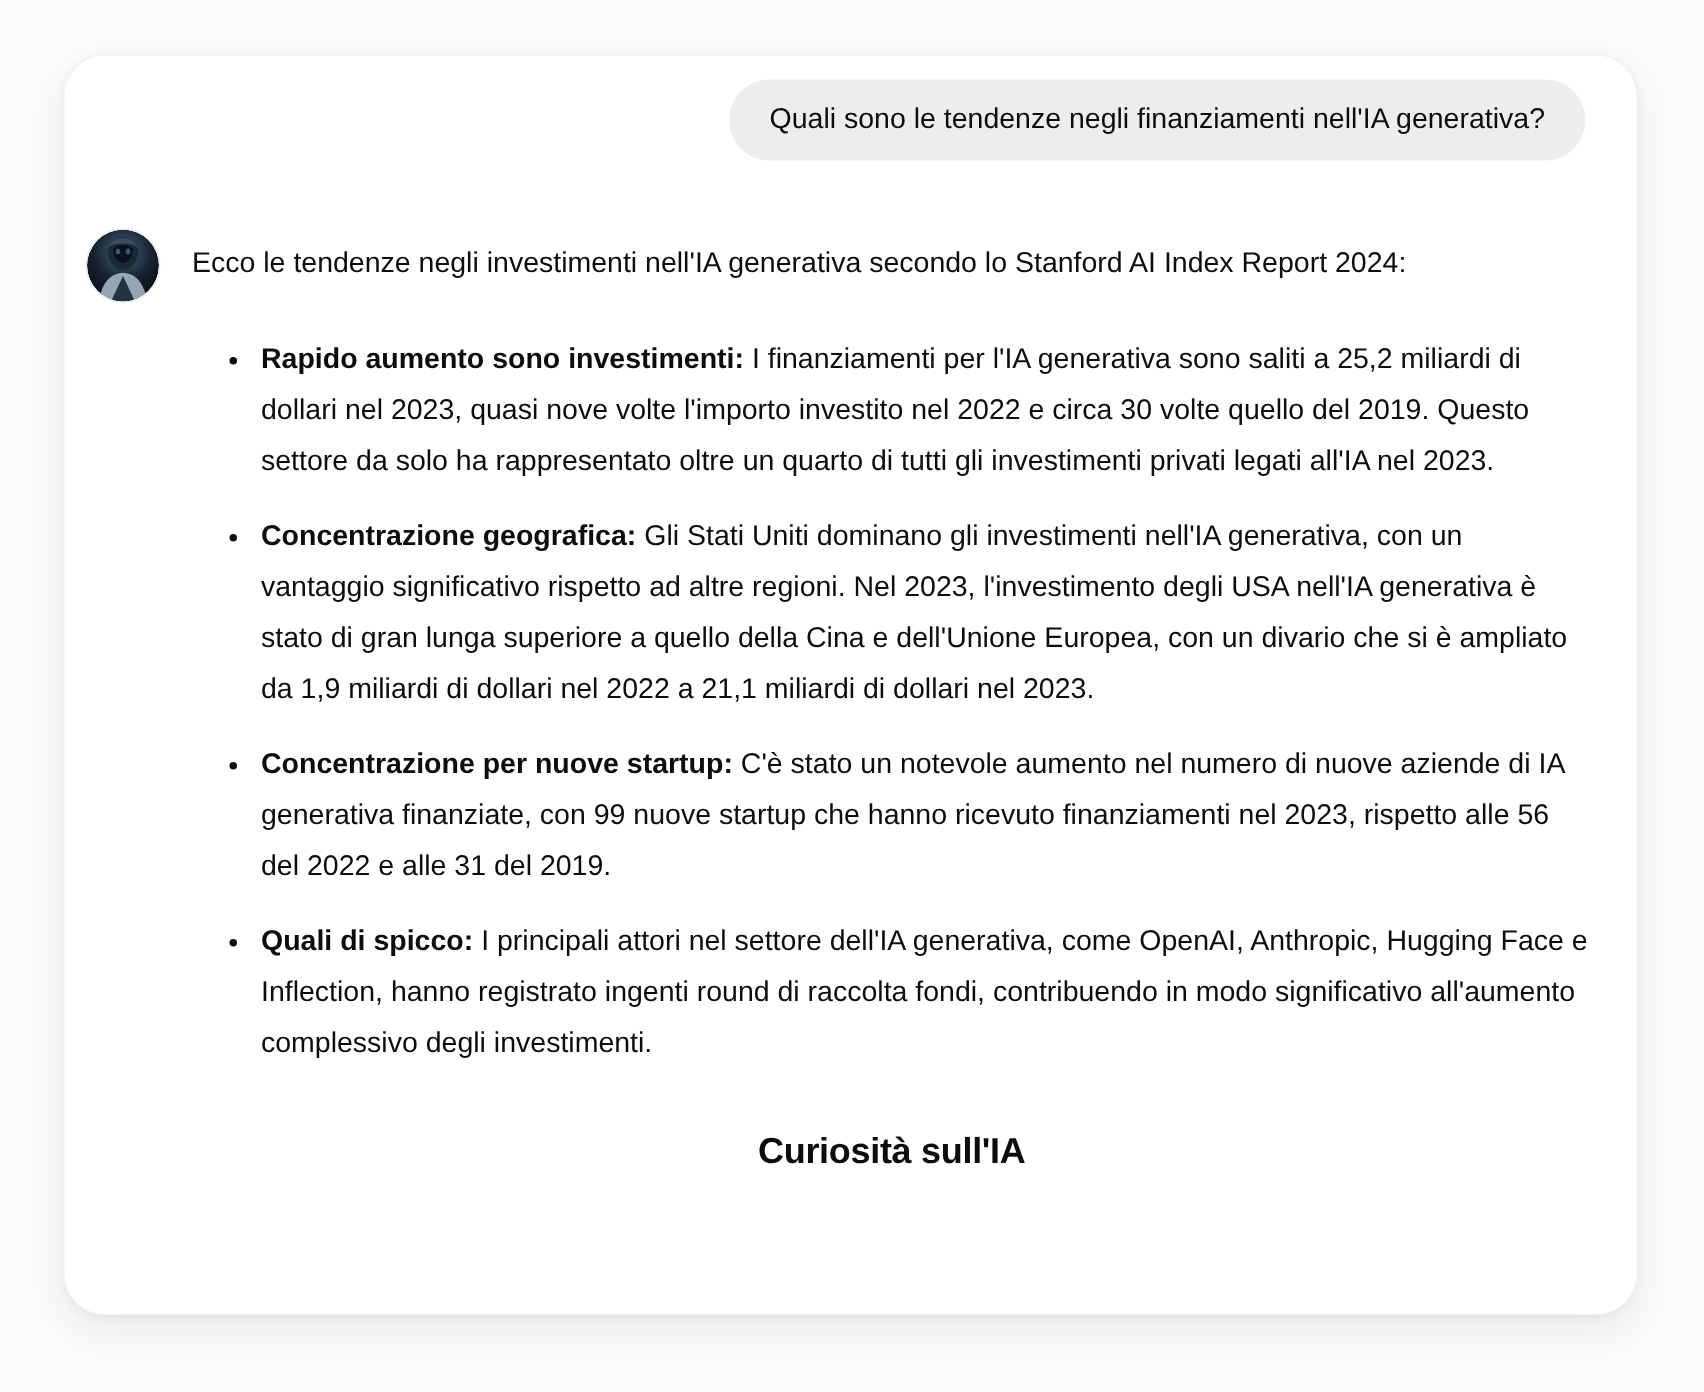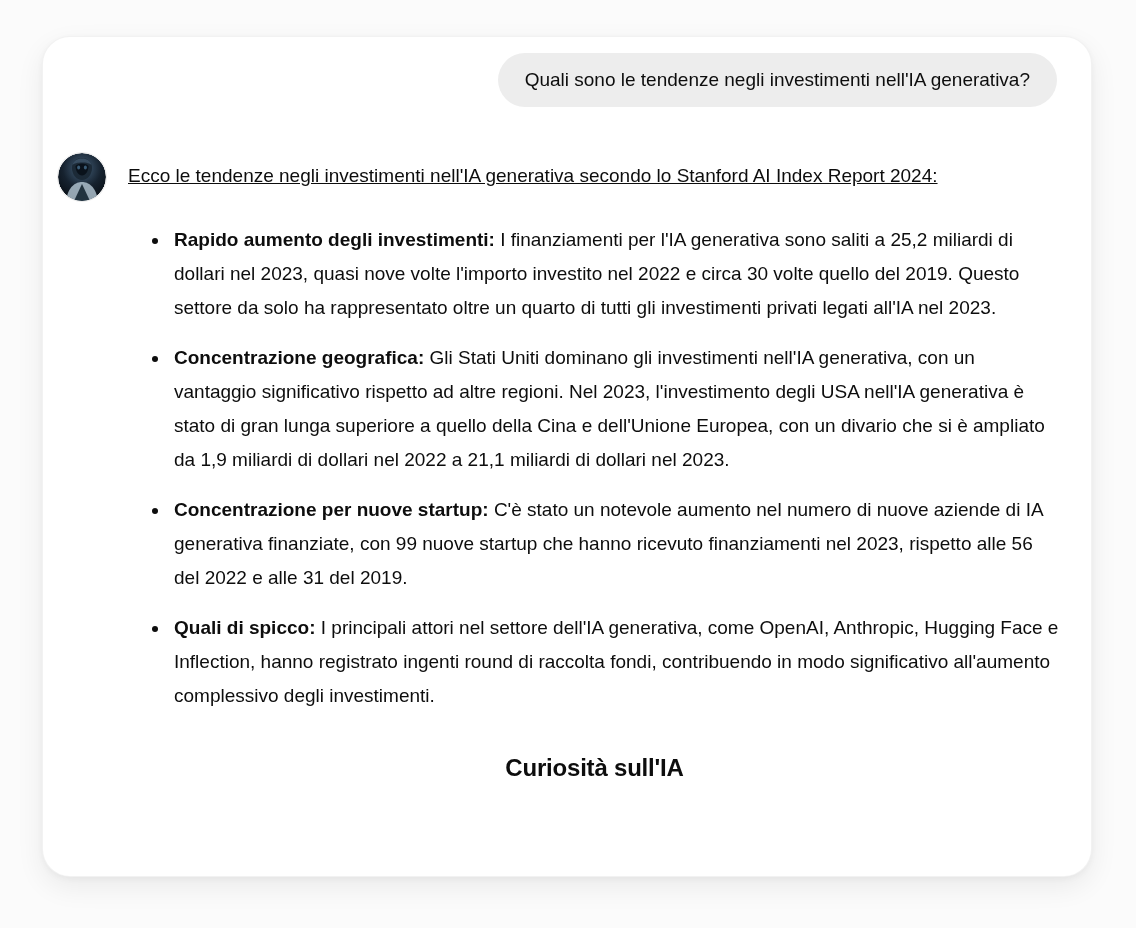--- a/index.html
+++ b/index.html
@@ -46,21 +46,21 @@
     flex: 0 0 48px;
     overflow: hidden;
     box-shadow: 0 0 0 1px rgba(0,0,0,0.08);
   }
   .message {
     flex: 1;
     font-size: 19px;
     line-height: 34px;
     padding-top: 6px;
   }
-  .message p.intro { margin: 0; text-decoration: underline; }
+  .message p.intro { margin: 0; }
   .message ul {
     margin: 30px 0 0 0;
     padding-left: 42px;
     list-style: disc;
   }
   .message li {
     margin-bottom: 16px;
     padding-left: 4px;
   }
   .message li:last-child { margin-bottom: 0; }
@@ -73,21 +73,21 @@
     text-align: center;
   }
   .message p.closing { margin: 0; }
 </style>
 </head>
 <body>
 
 <div class="chat-card">
 
   <div class="user-row">
-    <div class="user-bubble">Quali sono le tendenze negli investimenti nell'IA generativa?</div>
+    <div class="user-bubble">Quali sono le tendenze negli finanziamenti nell'IA generativa?</div>
   </div>
 
   <div class="assistant-row">
 
     <div class="avatar">
       <svg width="48" height="48" viewBox="0 0 48 48">
         <defs>
           <radialGradient id="avg" cx="50%" cy="32%" r="80%">
             <stop offset="0%" stop-color="#46627c"></stop>
             <stop offset="50%" stop-color="#16222f"></stop>
@@ -107,21 +107,21 @@
           <ellipse cx="27.4" cy="14.6" rx="1.5" ry="2" fill="#3f6480" opacity="0.9"></ellipse>
           <path d="M14.5 12 C15.5 8 19 5.5 24 5.5 C29 5.5 32.5 8 33.5 12 C31 8.5 17 8.5 14.5 12 Z" fill="#5c7894" opacity="0.45"></path>
         </g>
       </svg>
     </div>
 
     <div class="message">
       <p class="intro">Ecco le tendenze negli investimenti nell'IA generativa secondo lo Stanford AI Index Report 2024:</p>
 
       <ul>
-        <li><span class="lead">Rapido aumento degli investimenti:</span><span> I finanziamenti per l'IA generativa sono saliti a 25,2 miliardi di dollari nel 2023, quasi nove volte l'importo investito nel 2022 e circa 30 volte quello del 2019. Questo settore da solo ha rappresentato oltre un quarto di tutti gli investimenti privati legati all'IA nel 2023.</span></li>
+        <li><span class="lead">Rapido aumento sono investimenti:</span><span> I finanziamenti per l'IA generativa sono saliti a 25,2 miliardi di dollari nel 2023, quasi nove volte l'importo investito nel 2022 e circa 30 volte quello del 2019. Questo settore da solo ha rappresentato oltre un quarto di tutti gli investimenti privati legati all'IA nel 2023.</span></li>
         <li><span class="lead">Concentrazione geografica:</span><span> Gli Stati Uniti dominano gli investimenti nell'IA generativa, con un vantaggio significativo rispetto ad altre regioni. Nel 2023, l'investimento degli USA nell'IA generativa è stato di gran lunga superiore a quello della Cina e dell'Unione Europea, con un divario che si è ampliato da 1,9 miliardi di dollari nel 2022 a 21,1 miliardi di dollari nel 2023.</span></li>
         <li><span class="lead">Concentrazione per nuove startup:</span><span> C'è stato un notevole aumento nel numero di nuove aziende di IA generativa finanziate, con 99 nuove startup che hanno ricevuto finanziamenti nel 2023, rispetto alle 56 del 2022 e alle 31 del 2019.</span></li>
         <li><span class="lead">Quali di spicco:</span><span> I principali attori nel settore dell'IA generativa, come OpenAI, Anthropic, Hugging Face e Inflection, hanno registrato ingenti round di raccolta fondi, contribuendo in modo significativo all'aumento complessivo degli investimenti.</span></li>
       </ul>
 
       <h3>Curiosità sull'IA</h3>
 
     </div>
   </div>
 </div>

